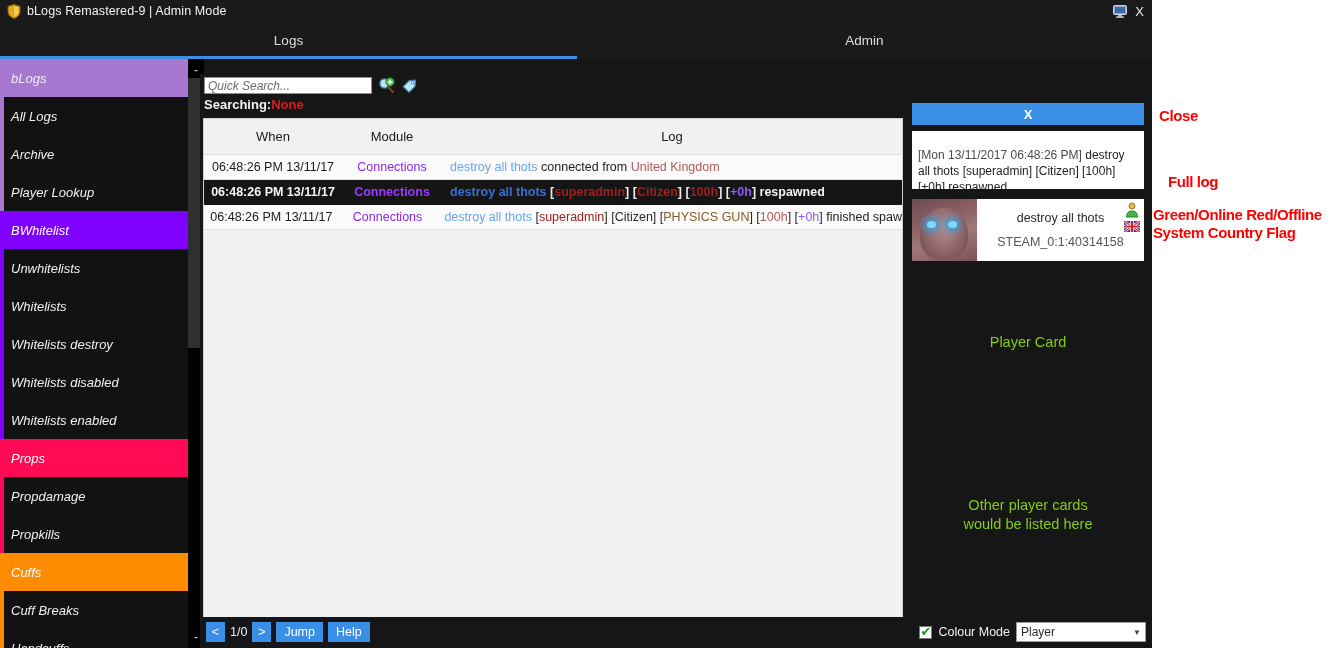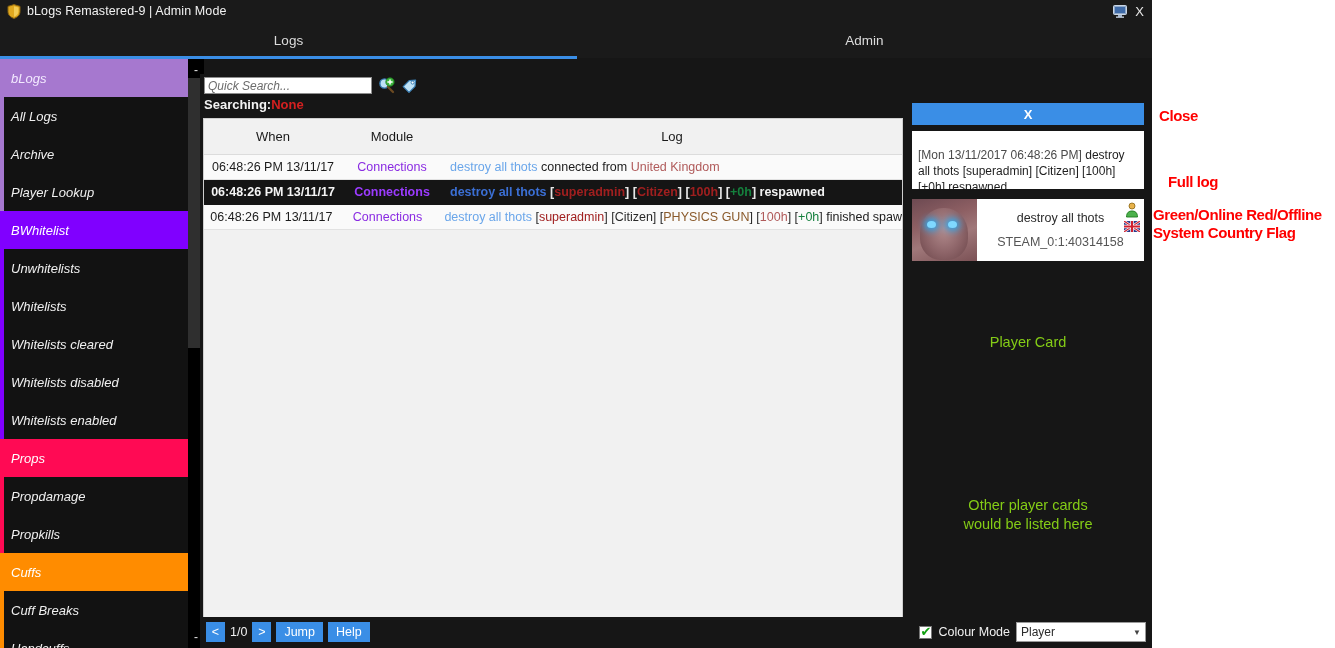--- a/index.html
+++ b/index.html
@@ -150,21 +150,21 @@
   .cell.log    { flex: 1; padding-left: 8px; color: #1c1c1c; white-space: nowrap; }
   .trow.sel .cell.when { color: #f5f5f5; }
   .trow.sel .cell.module { color: #9b3bff; }
 
   
   .t-name-d { color: #3b6fd4; }
   .t-name-l { color: #6aa6ea; }
   .t-plain-d { color: #1c1c1c; }
   .t-plain-l { color: #f2f2f2; }
   .t-red   { color: #a01f1f; }
-  .t-red-b { color: #15803d; }
+  .t-red-b { color: #8b5cf6; }
   .t-dark  { color: #2a2a2a; }
   .t-brown { color: #8a5a2b; }
   .t-rose  { color: #b05a5a; }
   .t-bracket-l { color: #e8e8e8; }
 
   
   .rpanel {
     position: absolute; left: 908px; top: 59px;
     width: 244px; height: 589px; background: #161616;
   }
@@ -335,21 +335,21 @@
         <div class="side-item sub" style="position: relative; background: rgb(18, 18, 18); color: rgb(240, 240, 240);">
           <span style="position: absolute; left: 0px; top: 0px; bottom: 0px; width: 4px; background: rgb(128, 0, 255);"></span>
           <span>Unwhitelists</span>
         </div>
         <div class="side-item sub" style="position: relative; background: rgb(18, 18, 18); color: rgb(240, 240, 240);">
           <span style="position: absolute; left: 0px; top: 0px; bottom: 0px; width: 4px; background: rgb(128, 0, 255);"></span>
           <span>Whitelists</span>
         </div>
         <div class="side-item sub" style="position: relative; background: rgb(18, 18, 18); color: rgb(240, 240, 240);">
           <span style="position: absolute; left: 0px; top: 0px; bottom: 0px; width: 4px; background: rgb(128, 0, 255);"></span>
-          <span>Whitelists cleared</span>
+          <span>Whitelists destroy</span>
         </div>
         <div class="side-item sub" style="position: relative; background: rgb(18, 18, 18); color: rgb(240, 240, 240);">
           <span style="position: absolute; left: 0px; top: 0px; bottom: 0px; width: 4px; background: rgb(128, 0, 255);"></span>
           <span>Whitelists disabled</span>
         </div>
         <div class="side-item sub" style="position: relative; background: rgb(18, 18, 18); color: rgb(240, 240, 240);">
           <span style="position: absolute; left: 0px; top: 0px; bottom: 0px; width: 4px; background: rgb(128, 0, 255);"></span>
           <span>Whitelists enabled</span>
         </div>
         <div class="side-item cat" style="position: relative; background: rgb(255, 10, 84); color: rgb(255, 255, 255);">

